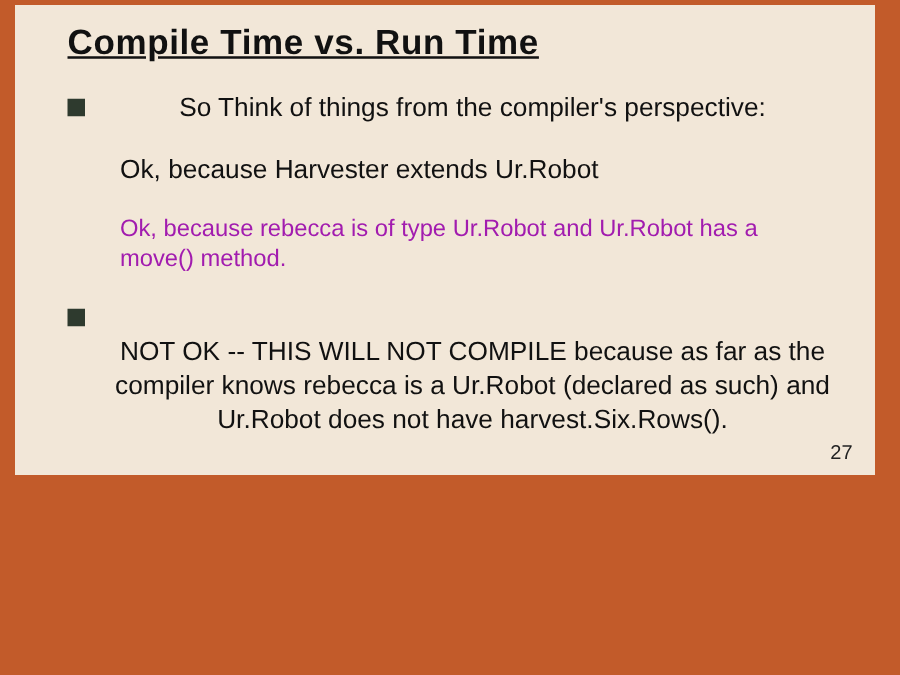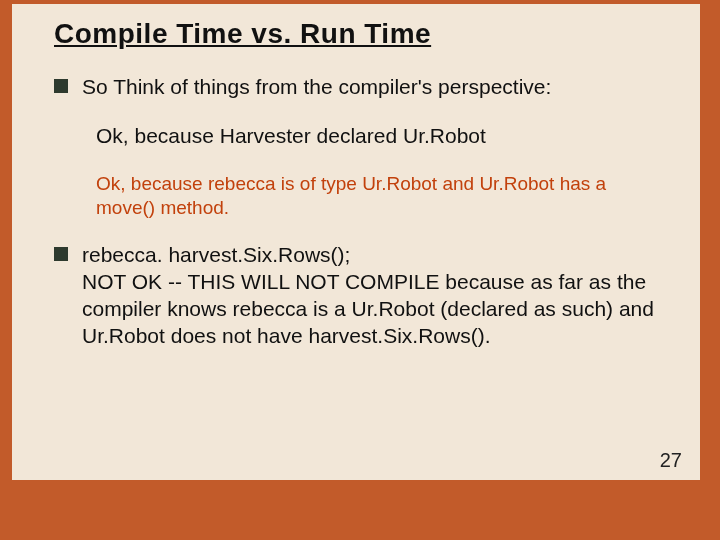--- a/index.html
+++ b/index.html
@@ -8,36 +8,37 @@
     background: #c25b2a;
     font-family: Arial, Helvetica, sans-serif;
     position: relative;
     overflow: hidden;
   }
   .panel {
     position: absolute;
     left: 12px;
     top: 4px;
     width: 688px;
-    height: 476px;
+    height: 376px;
     background: #f2e7d8;
     padding: 14px 26px 10px 42px;
   }
   .title {
     font-size: 28px;
     font-weight: bold;
     text-decoration: underline;
     color: #111;
     margin-bottom: 24px;
     letter-spacing: 0.5px;
   }
   .item {
     display: flex;
     align-items: flex-start;
     margin-bottom: 22px;
+    text-align: center;
   }
   .item.tight { margin-bottom: 6px; }
   .bullet {
     flex: 0 0 14px;
     width: 14px;
     height: 14px;
     background: #2e3a2e;
     margin-right: 14px;
     margin-top: 5px;
   }
@@ -51,52 +52,52 @@
     margin-left: 42px;
     font-size: 21px;
     line-height: 1.28;
     color: #111;
     margin-bottom: 22px;
   }
   .sub {
     margin-left: 42px;
     font-size: 19px;
     line-height: 1.28;
-    color: #c2410c;
+    color: #a21caf;
     margin-bottom: 22px;
     padding-right: 10px;
   }
   .under { }
   .pagenum {
     position: absolute;
     right: 18px;
     bottom: 8px;
-    font-size: 20px;
+    font-size: 16px;
     color: #222;
   }
 </style>
 </head>
 <body>
 
 <div class="panel">
 
   <h1 class="title">Compile Time vs. Run Time</h1>
 
   <div class="item">
     <div class="bullet"></div>
     <div class="body">So Think of things from the compiler's perspective:</div>
   </div>
 
-  <div class="indent">Ok, because Harvester declared Ur.Robot</div>
+  <div class="indent">Ok, because Harvester extends Ur.Robot</div>
 
   <div class="sub">Ok, because rebecca is of type Ur.Robot and Ur.Robot has a move() method.</div>
 
   <div class="item">
     <div class="bullet"></div>
     <div class="body">
-      <span>rebecca. harvest.Six.Rows();</span><br>
+      <br>
       <span class="under"> NOT OK -- THIS WILL NOT COMPILE</span><span> because as far as the compiler knows rebecca is a Ur.Robot (declared as such) and Ur.Robot does not have harvest.Six.Rows().</span>
     </div>
   </div>
 
   <div class="pagenum">27</div>
 
 </div>
 
 </body></html>

